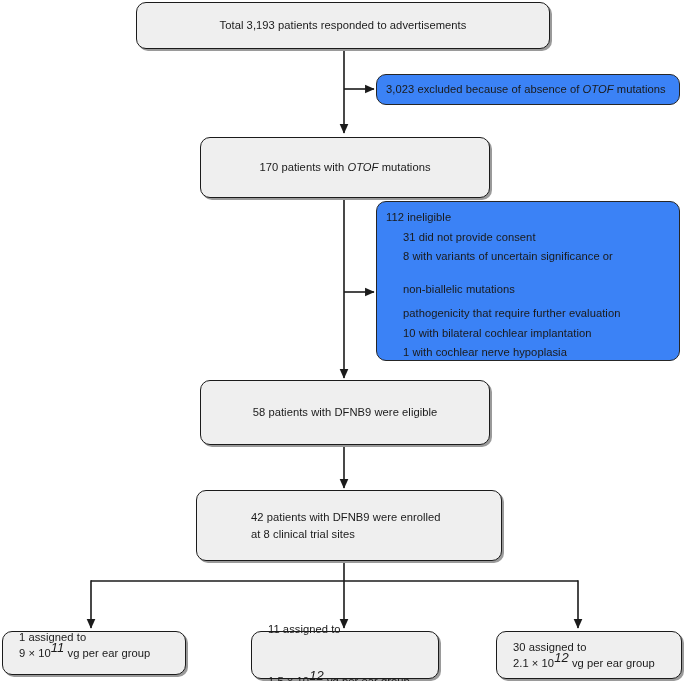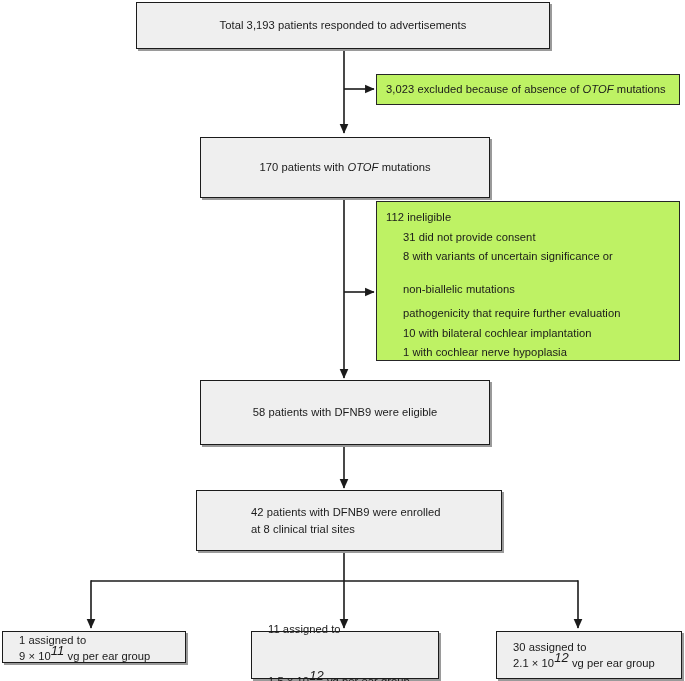--- a/index.html
+++ b/index.html
@@ -26,29 +26,30 @@
     height: 681px;
     pointer-events: none;
   }
   .box {
     position: absolute;
     box-sizing: border-box;
     display: flex;
     flex-direction: column;
     justify-content: center;
     line-height: 1.45;
+    border-radius: 10px;
   }
   .box.shaded {
     background: #efefef;
     border: 1.6px solid #1b1b1b;
     box-shadow: 2px 2px 0 #9a9a9a;
     align-items: flex-start;
   }
   .box.plain {
-    background: #bef264;
+    background: #3b82f6;
     border: 1.2px solid #262626;
     align-items: flex-start;
   }
   .box .line {
     display: block;
     white-space: nowrap;
   }
   .center-text {
     width: 100%;
     text-align: center;
@@ -137,26 +138,26 @@
       <span class="txt line hang" style="margin-top:8px;">pathogenicity that require further evaluation</span>
       <span class="txt line">10 with bilateral cochlear implantation</span>
       <span class="txt line">1 with cochlear nerve hypoplasia</span>
     </div>
   </div>
 
   <div class="box shaded" style="left:200px; top:380px; width:290px; height:65px; padding:0 12px;">
     <span class="txt line center-text">58 patients with DFNB9 were eligible</span>
   </div>
 
-  <div class="box shaded" style="left:196px; top:490px; width:306px; height:61px; padding:0 0 0 54px;">
+  <div class="box shaded" style="left:196px; top:490px; width:306px; height:71px; padding:0 0 0 54px;">
     <span class="txt line">42 patients with DFNB9 were enrolled</span>
     <span class="txt line">at 8 clinical trial sites</span>
   </div>
 
-  <div class="box shaded" style="left:2px; top:631px; width:184px; height:32px; padding:0 0 16px 16px;justify-content:space-between;">
+  <div class="box shaded" style="left:2px; top:631px; width:184px; height:44px; padding:0 0 16px 16px;">
     <span class="txt line">1 assigned to</span>
     <span class="txt line"><span>9 × 10</span><sup>11</sup><span> vg per ear group</span></span>
   </div>
 
   <div class="box shaded" style="left:251px; top:631px; width:188px; height:48px; padding:0 0 0 16px;gap:36px;">
     <span class="txt line">11 assigned to</span>
     <span class="txt line"><span>1.5 × 10</span><sup>12</sup><span> vg per ear group</span></span>
   </div>
 
   <div class="box shaded" style="left:496px; top:631px; width:186px; height:48px; padding:0 0 0 16px;">

